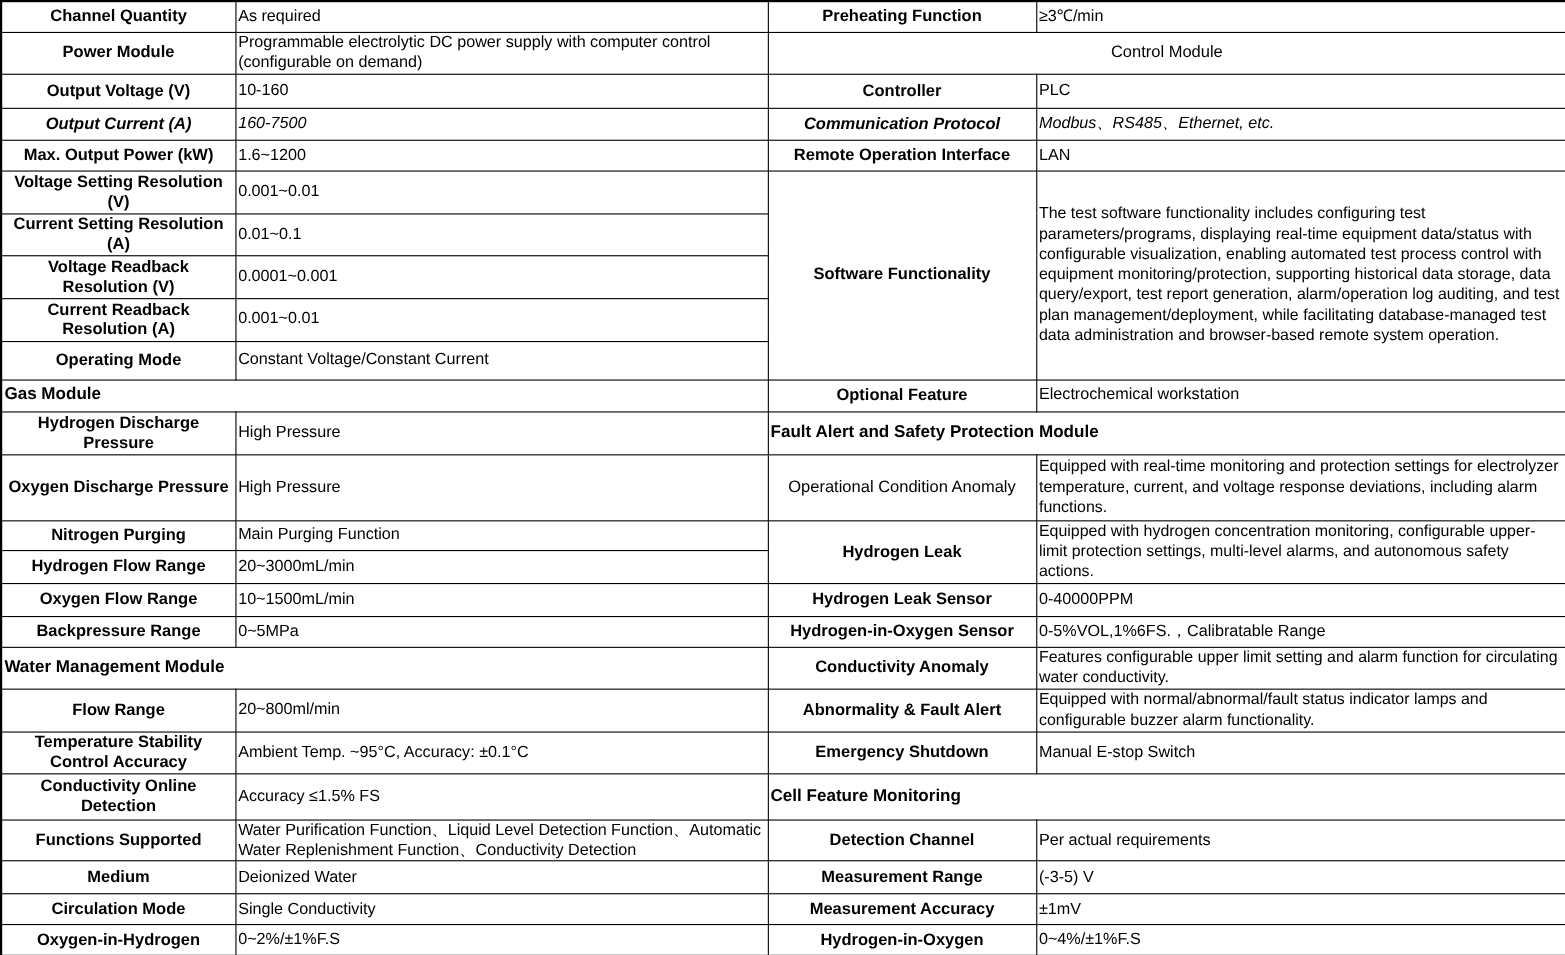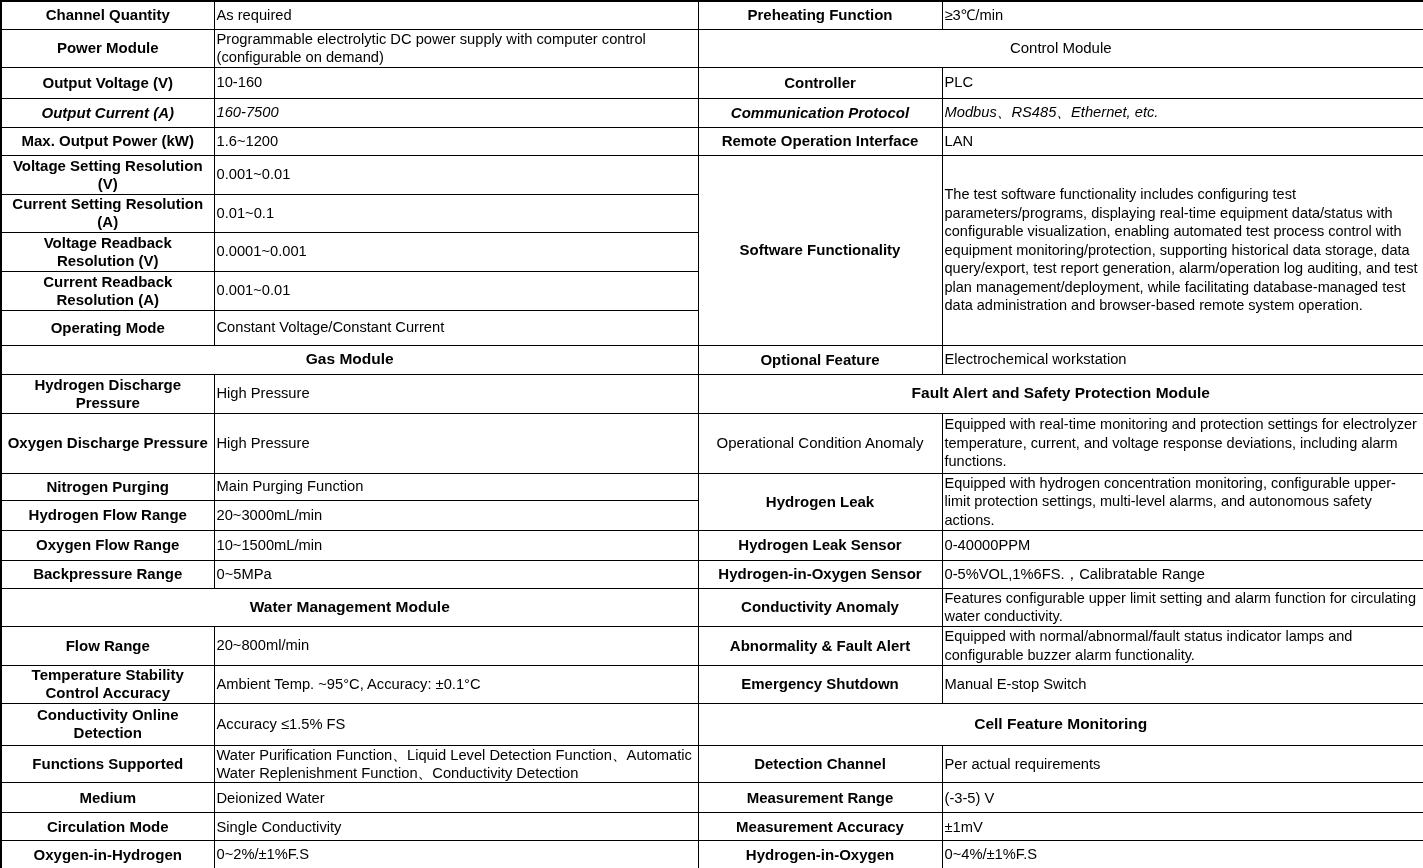--- a/index.html
+++ b/index.html
@@ -49,21 +49,20 @@
   }
   .cell-text {
     font-weight: normal;
     text-align: left;
     font-size: 14.5px;
     line-height: 18.5px;
     padding: 1px 3px;
   }
   .cell-section {
     font-weight: bold;
-    text-align: center;
     font-size: 15.5px;
     line-height: 1.2;
     margin-top: 20px;
   }
 </style>
 </head>
 <body>
 
 <table id="spec-table">
   <colgroup>

